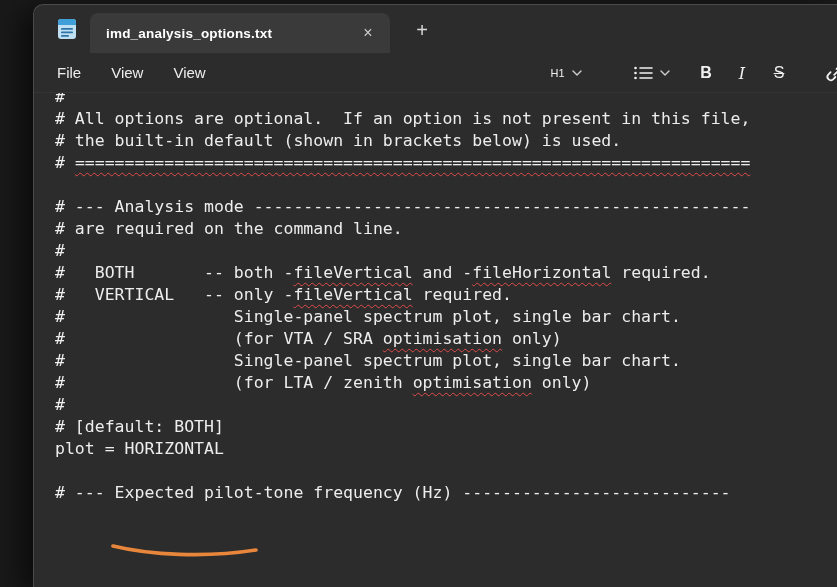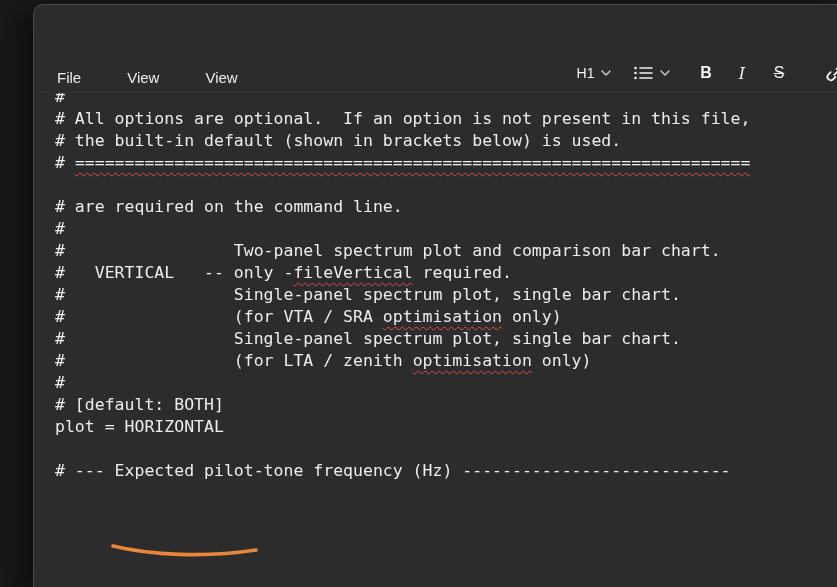--- a/index.html
+++ b/index.html
@@ -19,27 +19,27 @@
   .tab-title { margin-left:16px; font-size:13.5px; font-weight:700; color:#ffffff; letter-spacing:.2px; }
   .tab-close { position:absolute; right:10px; top:8px; width:24px; height:24px;
                display:flex; align-items:center; justify-content:center;
                color:#cccccc; font-size:16px; border-radius:4px; cursor:default; }
   .new-tab { position:absolute; left:374px; top:11px; width:28px; height:28px;
              display:flex; align-items:center; justify-content:center;
              color:#d9d9d9; font-size:20px; font-weight:400; border-radius:4px; }
 
   
   .menubar { position:absolute; left:0; top:48px; right:0; height:40px;
-             display:flex; align-items:flex-end; gap:20px; padding-left:10px;
+             display:flex; align-items:center; gap:4px; padding-left:10px;
              border-bottom:1px solid rgba(255,255,255,0.04); }
   .menu-item { padding:6px 13px; font-size:15px; color:#ededed; border-radius:5px; }
 
   .tool { position:absolute; top:52px; height:32px; display:flex; align-items:center;
           justify-content:center; color:#f1f1f1; border-radius:5px; }
-  .tool-heading { left:534px; width:52px; gap:7px; font-size:14px; }
+  .tool-heading { left:506px; width:52px; gap:7px; font-size:11px; }
   .tool-list    { left:591px; width:52px; gap:7px; }
   .tool-bold    { left:655px; width:34px; font-size:16px; font-weight:700; }
   .tool-italic  { left:691px; width:34px; font-size:16px; font-style:italic;
                   font-family:"DejaVu Serif", serif; }
   .tool-strike  { left:728px; width:34px; font-size:16px; text-decoration:line-through; }
   .tool-link    { left:785px; width:34px; }
 
   
   .editor { position:absolute; left:0; top:88px; right:0; bottom:0; overflow:hidden;
             cursor:text; }
@@ -52,20 +52,37 @@
         text-underline-offset:3.5px; }
 
   .annot { position:absolute; left:76px; top:449px; width:150px; height:20px;
            pointer-events:none; }
 </style>
 </head>
 <body>
 
 <div class="window">
 
+  <div class="titlebar">
+    <svg class="app-icon" viewBox="0 0 24 24">
+      <rect x="3" y="2" width="18" height="20" rx="3" fill="#bfe0f2"></rect>
+      <rect x="3" y="2" width="18" height="6" rx="3" fill="#3f9fd8"></rect>
+      <rect x="3" y="6" width="18" height="2" fill="#3f9fd8"></rect>
+      <rect x="6" y="11" width="12" height="1.8" rx="0.9" fill="#2e74a8"></rect>
+      <rect x="6" y="14.5" width="12" height="1.8" rx="0.9" fill="#2e74a8"></rect>
+      <rect x="6" y="18" width="8" height="1.8" rx="0.9" fill="#2e74a8"></rect>
+    </svg>
+
+    <div class="tab">
+      <span class="tab-title">imd_analysis_options.txt</span>
+      <span class="tab-close">×</span>
+    </div>
+
+    <div class="new-tab">+</div>
+  </div>
 
   <div class="menubar">
     <span class="menu-item">File</span>
     <span class="menu-item">View</span>
     <span class="menu-item">View</span>
   </div>
 
   <div class="tool tool-heading">
     <span>H1</span>
     <svg width="10" height="6" viewBox="0 0 10 6">
@@ -99,23 +116,24 @@
     </svg>
   </div>
 
   <div class="editor">
     <div class="code">
         <div class="line"><span>#</span></div>
         <div class="line"><span># All options are optional.  If an option is not present in this file,</span></div>
         <div class="line"><span># the built-in default (shown in brackets below) is used.</span></div>
         <div class="line"><span># </span><span class="sq">====================================================================</span></div>
         <div class="line"><span></span></div>
+        <div class="line"><span># --- Analysis mode --------------------------------------------------</span></div>
         <div class="line"><span># are required on the command line.</span></div>
         <div class="line"><span>#</span></div>
-        <div class="line"><span>#                 Two-panel spectrum plot and comparison bar chart.</span></div>
+        <div class="line"><span>#   BOTH       -- both -</span><span class="sq">fileVertical</span><span> and -</span><span class="sq">fileHorizontal</span><span> required.</span></div>
         <div class="line"><span>#   VERTICAL   -- only -</span><span class="sq">fileVertical</span><span> required.</span></div>
         <div class="line"><span>#                 Single-panel spectrum plot, single bar chart.</span></div>
         <div class="line"><span>#                 (for VTA / SRA </span><span class="sq">optimisation</span><span> only)</span></div>
         <div class="line"><span>#                 Single-panel spectrum plot, single bar chart.</span></div>
         <div class="line"><span>#                 (for LTA / zenith </span><span class="sq">optimisation</span><span> only)</span></div>
         <div class="line"><span>#</span></div>
         <div class="line"><span># [default: BOTH]</span></div>
         <div class="line"><span>plot = HORIZONTAL</span></div>
         <div class="line"><span></span></div>
         <div class="line"><span># --- Expected pilot-tone frequency (Hz) ---------------------------</span></div>

